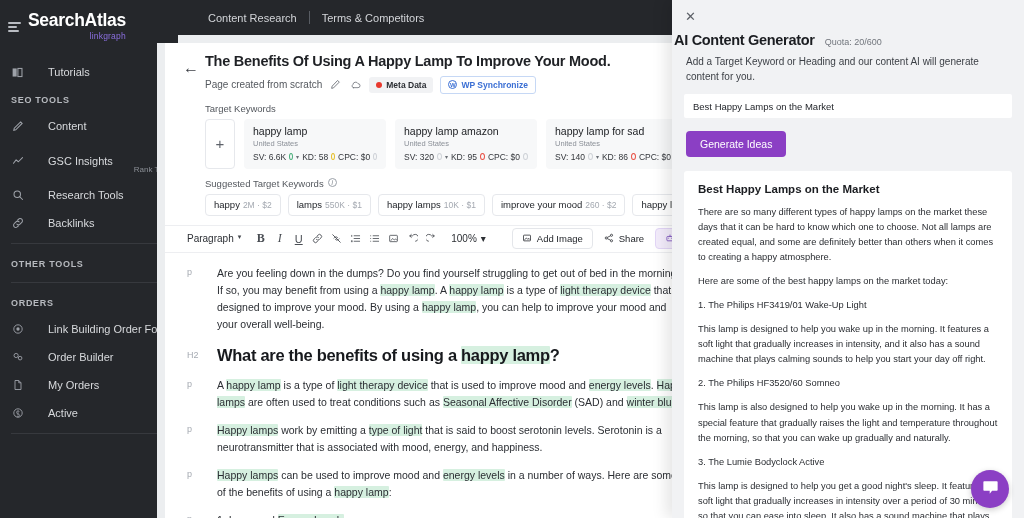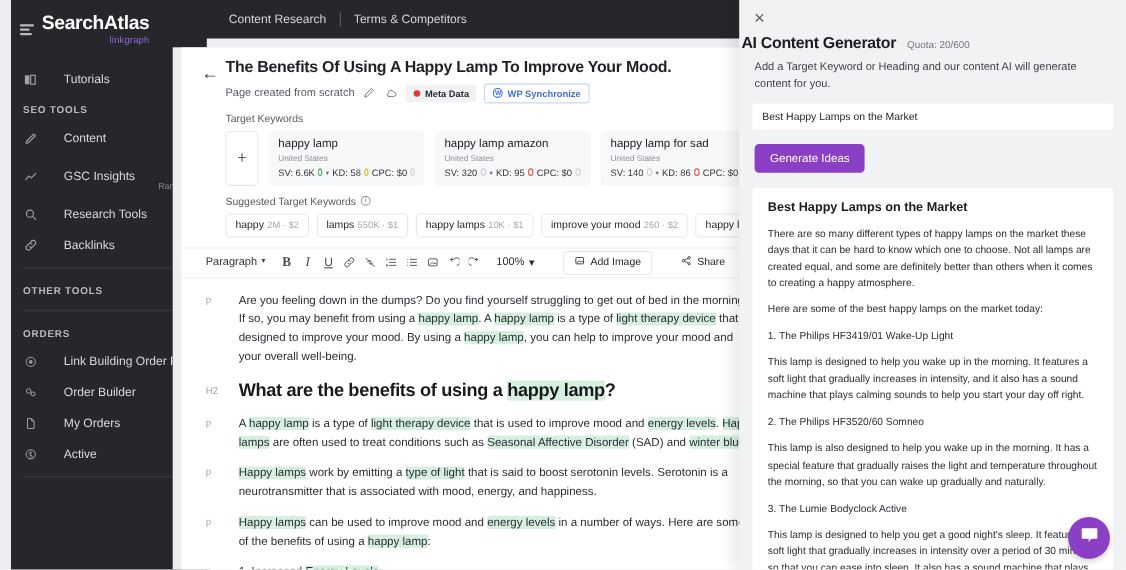--- a/index.html
+++ b/index.html
@@ -6,21 +6,21 @@
   html, body {
     width: 1024px; height: 518px;
     overflow: hidden;
     font-family: "Liberation Sans", sans-serif;
     background: #ffffff;
   }
   #app { position: relative; width: 1024px; height: 518px; overflow: hidden; background:#eceef0; }
 
   
   #sidebar {
-    position: absolute; left: 10px; top: 0; width: 178px; height: 518px;
+    position: absolute; left: 0; top: 0; width: 178px; height: 518px;
     background: #25272b; color: #e7e8ea; overflow: hidden;
   }
   .sb-logo-row { display: flex; align-items: center; padding: 12px 10px 2px 8px; gap: 7px; }
   .hamburger { display: flex; flex-direction: column; gap: 2.5px; width: 13px; padding-top:2px; }
   .hamburger i { display: block; height: 1.6px; background: #b9bcc2; border-radius: 1px; }
   .hamburger i:nth-child(1) { width: 13px; }
   .hamburger i:nth-child(2) { width: 9px; }
   .hamburger i:nth-child(3) { width: 11px; }
   .brand-wrap { line-height: 1; }
   .brand { font-size: 17.5px; font-weight: bold; letter-spacing: -0.3px; color: #ffffff; }
@@ -110,21 +110,21 @@
   
   .toolbar {
     display: flex; align-items: center; gap: 0px; border-top: 1px solid #edeef1; border-bottom: 1px solid #edeef1;
     height: 28px; padding-left: 22px; background:#fff;
   }
   .tb-sel { font-size: 10px; color: #2c2f34; display: flex; align-items: flex-start; gap: 4px; margin-right: 10px; cursor: pointer;}
   .tb-sel .caret { font-size: 7px; color: #43474d; }
   .tb-btn { width: 19px; height: 19px; display: flex; align-items: center; justify-content: center; color: #4a4e54; font-size: 10.5px; cursor: pointer; }
   .tb-btn svg { display:block; }
   .tb-zoom { font-size: 10px; color: #2c2f34; display: flex; align-items: center; gap: 4px; margin-left: 10px; cursor:pointer;}
-  .tb-right { margin-left: 26px; display: flex; align-items: center; gap: 16px; }
+  .tb-right { margin-left: 26px; display: flex; align-items: center; gap: 1px; }
   .tb-pill {
     display: inline-flex; align-items: center; gap: 5px; border: 1px solid #e4e6ea; border-radius: 4px;
     padding: 3.5px 9px; font-size: 9.5px; color: #23262b; background: #fff; cursor: pointer; white-space: nowrap;
   }
   .tb-pill.ai { background: #f3ecfb; border-color: #e2d5f6; color: #6f41b8; }
 
   
   .doc-body { padding: 12px 0 0 22px; }
   .p-row { display: flex; gap: 14px; margin-bottom: 11px; }
   .p-tag { font-size: 9px; color: #a5aab2; width: 16px; flex: 0 0 16px; padding-top: 2px; text-align:left;}

